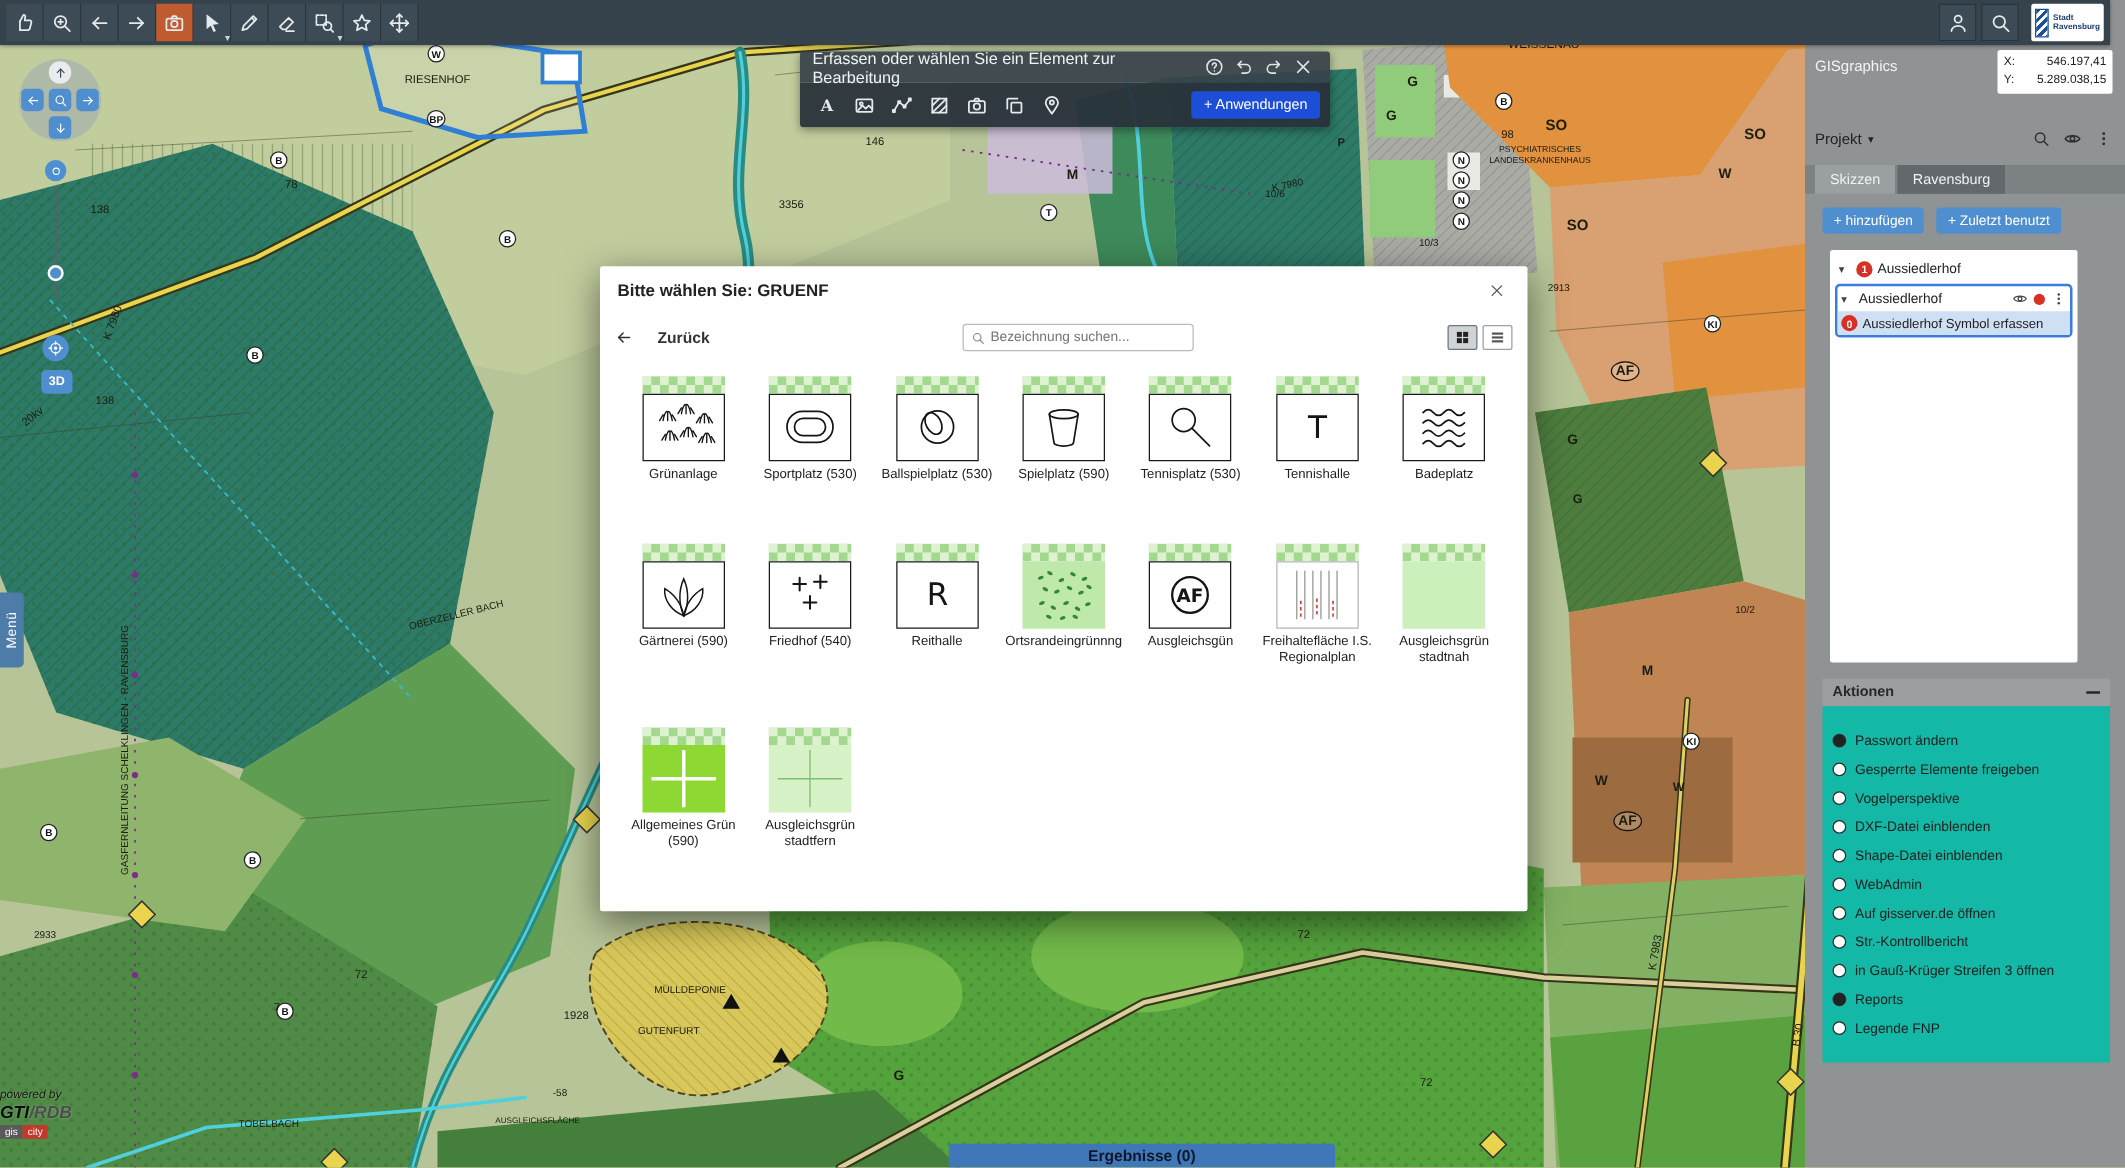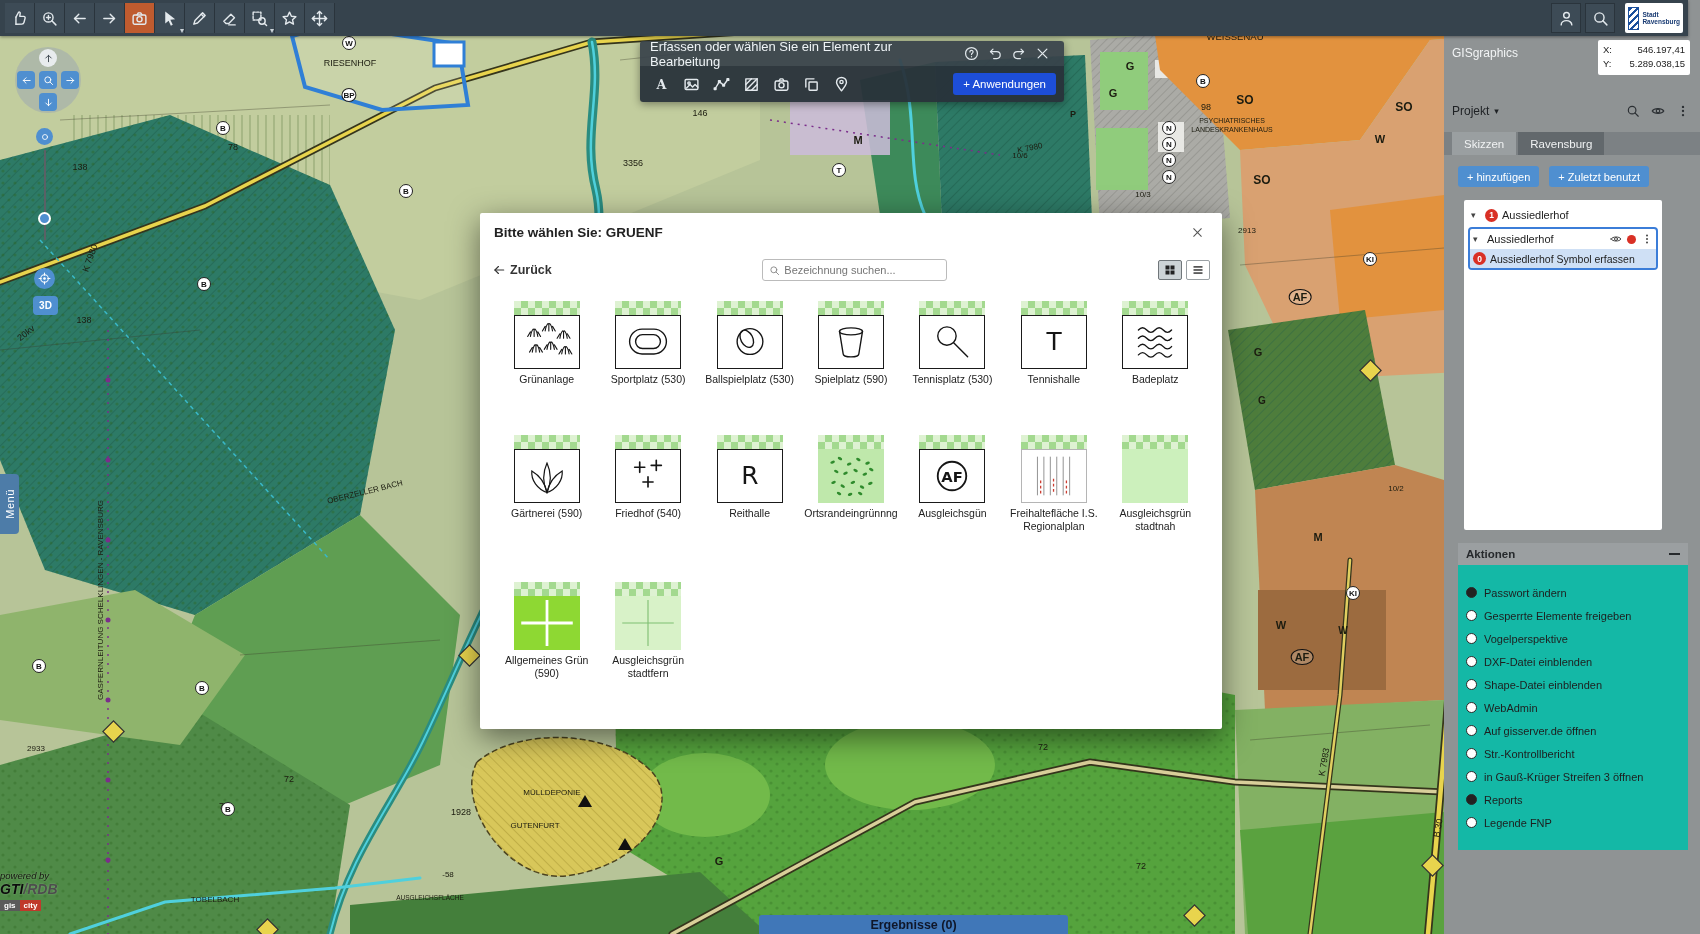--- a/index.html
+++ b/index.html
@@ -49,21 +49,21 @@
 .etool svg{width:17px;height:17px}
 .etools{display:flex;gap:4px}
 .anw-btn{margin-left:auto;background:#1d4ed8;color:#fff;font-size:11.5px;height:22px;padding:0 10px;border-radius:3px;display:flex;align-items:center;cursor:pointer;white-space:nowrap}
 
 .dialog{position:absolute;left:480px;top:213px;width:742px;height:516px;background:#fff;z-index:50;box-shadow:0 8px 30px rgba(0,0,0,.5);border-radius:2px}
 .dlg-head{height:38px;display:flex;align-items:center;padding:0 14px}
 .dlg-title{font-size:13.5px;font-weight:bold;color:#222}
 .dlg-close{margin-left:auto;width:22px;height:22px;display:flex;align-items:center;justify-content:center;color:#555;cursor:pointer}
 .dlg-close svg{width:13px;height:13px}
 .dlg-sub{height:38px;display:flex;align-items:center;padding:0 12px;gap:8px}
-.back-btn{display:flex;align-items:center;gap:4px;font-size:12.5px;font-weight:bold;color:#333;cursor:pointer}
+.back-btn{display:flex;align-items:center;gap:20px;font-size:12.5px;font-weight:bold;color:#333;cursor:pointer}
 .back-btn svg{width:14px;height:14px}
 .search-wrap{margin:0 auto;width:185px;height:22px;border:1px solid #bbb;border-radius:3px;display:flex;align-items:center;padding:0 6px;gap:4px;color:#888}
 .search-wrap svg{width:11px;height:11px;flex:none}
 .search-wrap input{border:none;outline:none;width:100%;font-size:11px;color:#333;font-family:inherit;background:transparent}
 .view-toggles{display:flex;gap:4px}
 .vbtn{width:24px;height:20px;border:1px solid #9aa0a4;border-radius:2px;display:flex;align-items:center;justify-content:center;color:#555;background:#fff;cursor:pointer}
 .vbtn.active{background:#cdd3d6;color:#222;border-color:#70767a}
 .vbtn svg{width:12px;height:12px}
 .tile-grid{position:absolute;left:16px;right:16px;top:88px;display:grid;grid-template-columns:repeat(7,1fr);row-gap:50px;justify-items:center}
 .tile{display:flex;flex-direction:column;align-items:center;cursor:pointer}
@@ -104,21 +104,21 @@
 .akt-row{display:flex;align-items:center;gap:7px;height:23px;cursor:pointer}
 .radio{width:11px;height:11px;border:1.5px solid #2b2b2b;border-radius:50%;flex:none;background:#fff}
 .radio.checked{background:#222}
 .akt-label{font-size:11px;color:#1e1e1e;white-space:nowrap}
 
 .ergebnisse{position:absolute;left:759px;bottom:0;width:309px;height:19px;background:#4077b8;color:#0f172a;font-size:12.5px;font-weight:bold;display:flex;align-items:center;justify-content:center;z-index:30;border-radius:3px 3px 0 0;cursor:pointer}
 .credits{position:absolute;left:0;top:870px;z-index:10;color:#15150e;text-shadow:0 0 2px rgba(255,255,255,.3)}
 .credits .pb{font-style:italic;font-size:9.5px}
 .credits .gti{font-size:14px;font-weight:bold;font-style:italic;color:#0c0c0c}
 .credits .gti em{color:#4d4d4d;font-style:italic}
-.gis-city{display:flex;margin-top:3px;font-size:8px;font-weight:bold;color:#fff;width:max-content;text-shadow:none}
+.gis-city{display:flex;margin-top:3px;font-size:8px;font-weight:normal;color:#fff;width:max-content;text-shadow:none}
 .gis-city .g{background:#5a5a5a;padding:1px 4px}
 .gis-city .c{background:#c0392b;padding:1px 4px}
 </style>
 </head>
 <body>
 
 <div id="map">
   <svg width="1700" height="934" viewBox="0 0 1700 934">
     <defs>
       <pattern id="hatchTeal" width="7" height="7" patternTransform="rotate(45)" patternUnits="userSpaceOnUse">

